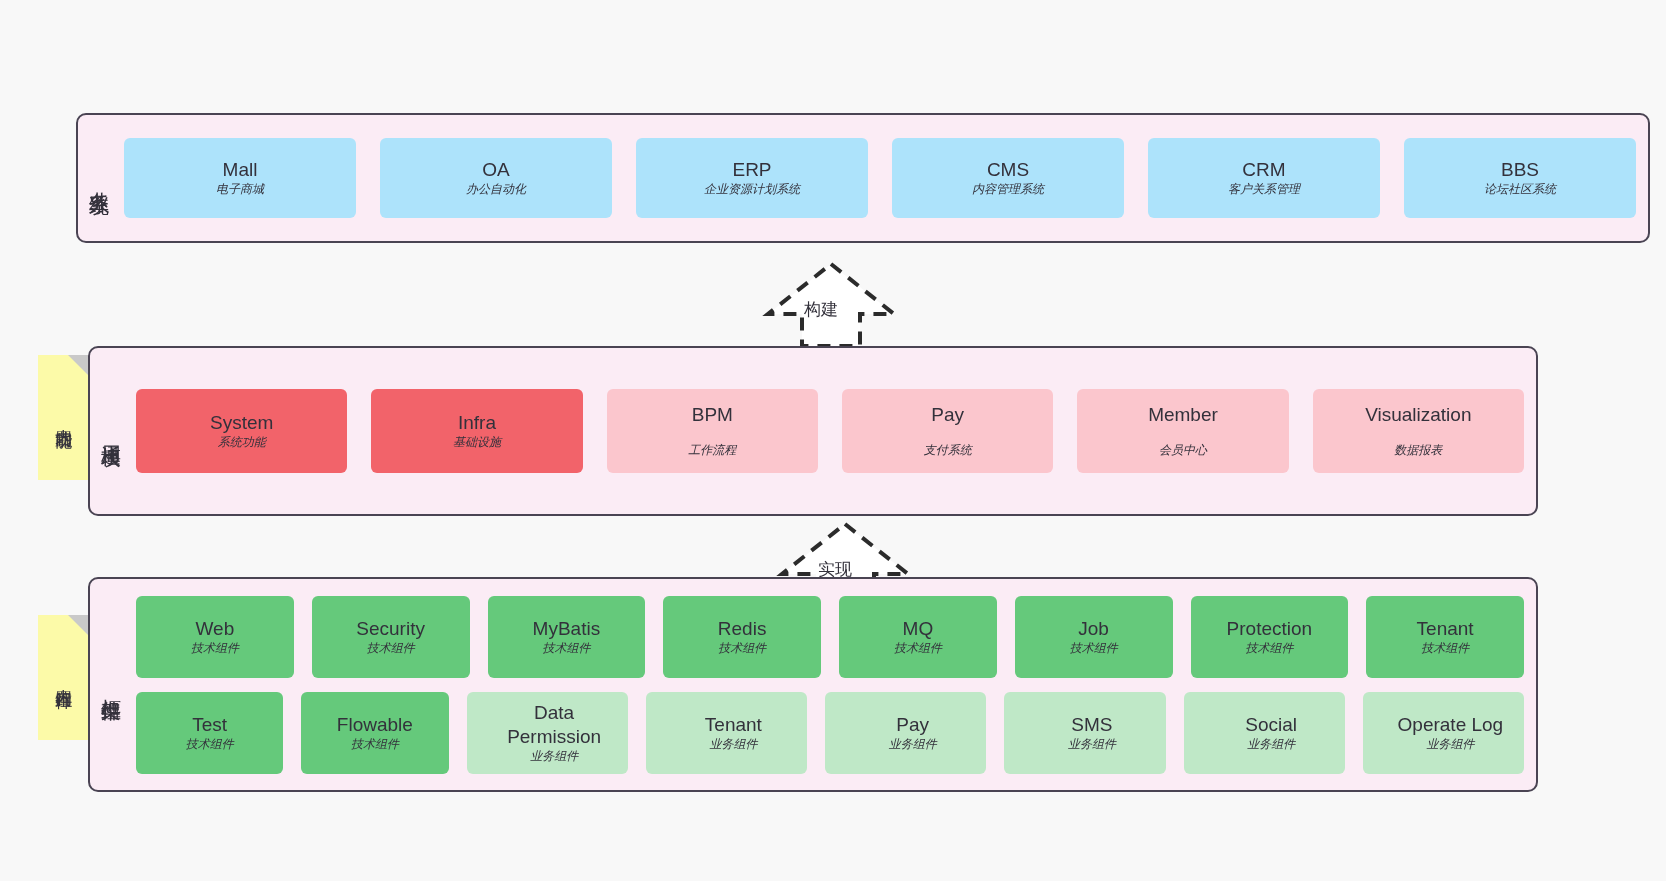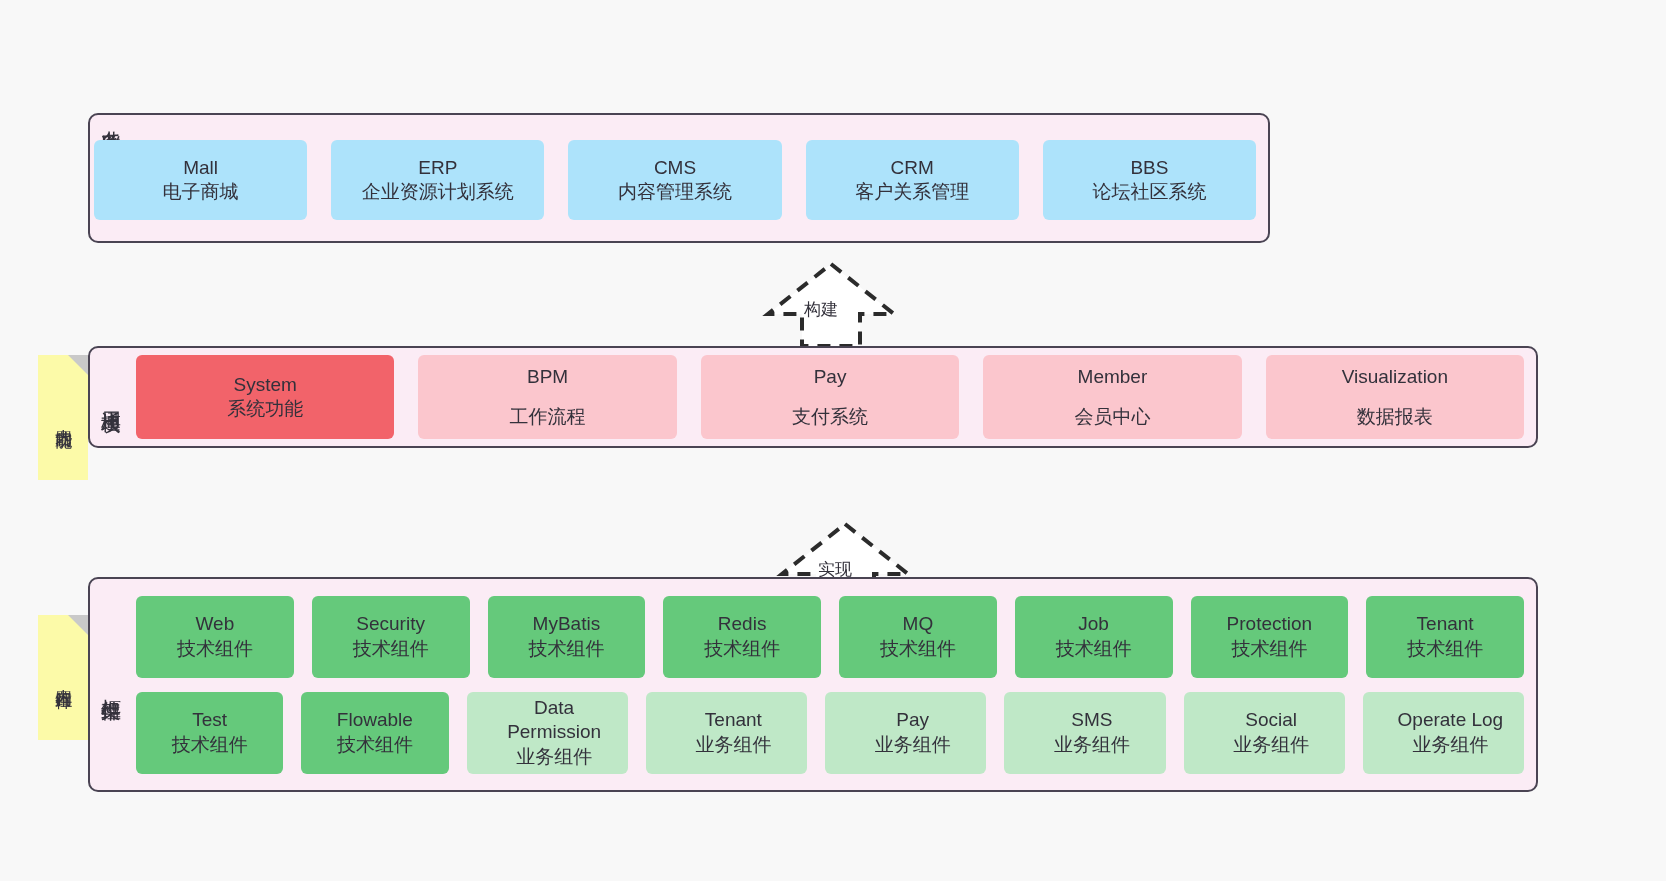--- a/index.html
+++ b/index.html
@@ -61,21 +61,21 @@
     display: flex;
     flex-direction: column;
     align-items: center;
     justify-content: center;
     text-align: center;
     color: #33313b;
     line-height: 1.28;
     padding: 4px 6px;
   }
   .card .en { font-size: 19px; }
-  .card .cn { font-size: 19px; }
+  .card .cn { font-size: 12px; font-style: italic; }
   .card.biz   { background: #ade3fb; height: 80px; }
   .card.mod-strong { background: #f2636a; height: 84px; }
   .card.mod-soft   { background: #fbc6cd; height: 84px; gap: 16px; }
   .card.tech  { background: #65c97b; height: 82px; }
   .card.biz-comp { background: #bfe8c7; height: 82px; padding-left: 20px; }
 
   
   .sticky {
     position: absolute;
     background: #fcfaa8;
@@ -108,27 +108,31 @@
     color: #33313b;
     background: transparent;
     white-space: nowrap;
   }
 </style>
 </head>
 <body>
 
 <div id="stage">
 
-  <div class="layer" style="left:88px; top:113px; width:1182px; height:130px;flex-direction:column;">
+  <div class="layer" style="left:76px; top:113px; width:1574px; height:130px;">
     <div class="layer-title">业务系统</div>
     <div class="layer-body">
       <div class="row">
         <div class="card biz">
           <span class="en">Mall</span>
           <span class="cn">电子商城</span>
+        </div>
+        <div class="card biz">
+          <span class="en">OA</span>
+          <span class="cn">办公自动化</span>
         </div>
         <div class="card biz">
           <span class="en">ERP</span>
           <span class="cn">企业资源计划系统</span>
         </div>
         <div class="card biz">
           <span class="en">CMS</span>
           <span class="cn">内容管理系统</span>
         </div>
         <div class="card biz">
@@ -148,28 +152,32 @@
       <path d="M 75 6 L 138 56 L 104 56 L 104 88 L 46 88 L 46 56 L 12 56 Z" fill="#ffffff" stroke="#2b2b2b" stroke-width="4" stroke-dasharray="13 9" stroke-linejoin="miter"></path>
     </svg>
     <span class="alabel" style="left:48px; top:40px;">构建</span>
   </div>
 
   <div class="sticky" style="left:38px; top:355px; width:50px; height:125px;">
     <span class="fold"></span>
     <span>内置功能</span>
   </div>
 
-  <div class="layer" style="left:88px; top:346px; width:1450px; height:102px;justify-content:space-between;">
+  <div class="layer" style="left:88px; top:346px; width:1450px; height:170px;justify-content:space-between;">
     <div class="layer-title">通用模块</div>
     <div class="layer-body">
       <div class="row">
         <div class="card mod-strong">
           <span class="en">System</span>
           <span class="cn">系统功能</span>
         </div>
+        <div class="card mod-strong">
+          <span class="en">Infra</span>
+          <span class="cn">基础设施</span>
+        </div>
         <div class="card mod-soft">
           <span class="en">BPM</span>
           <span class="cn">工作流程</span>
         </div>
         <div class="card mod-soft">
           <span class="en">Pay</span>
           <span class="cn">支付系统</span>
         </div>
         <div class="card mod-soft">
           <span class="en">Member</span>

